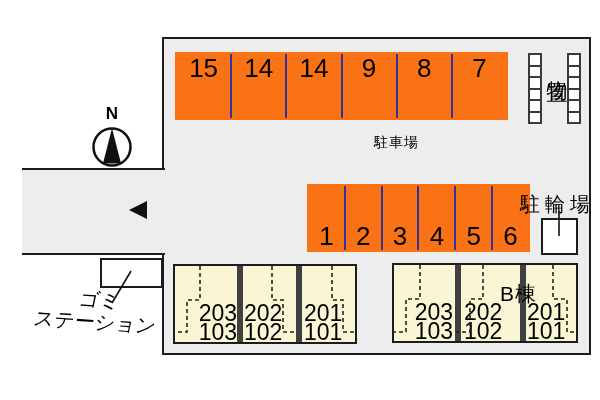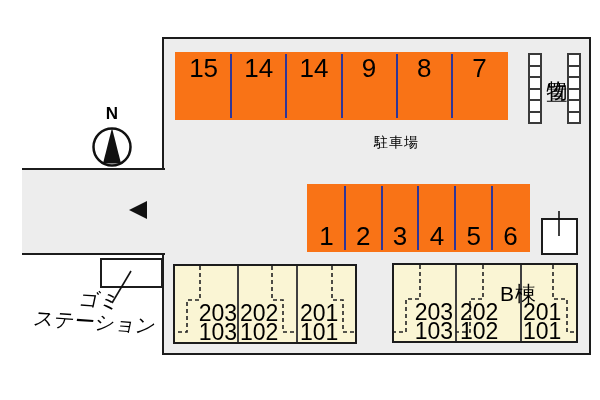--- a/index.html
+++ b/index.html
@@ -36,21 +36,21 @@
   .storage-cell{flex:1;}
   .storage-cell + .storage-cell{border-top:2px solid #3a3a3a;}
   
   .white-box{position:absolute;background:#ffffff;border:2px solid #1c1c1c;box-sizing:border-box;z-index:3;}
   
   .building{
     position:absolute;background:#faf5d4;border:2px solid #1c1c1c;box-sizing:border-box;
     display:flex;z-index:3;
   }
   .b-section{position:relative;box-sizing:border-box;height:100%;}
-  .b-section.bl{border-left:2px solid #404040;}
+  .b-section.bl{border-left:6px solid #404040;}
   .units{position:absolute;bottom:0;font-size:23px;line-height:19px;white-space:nowrap;}
   
   .lbl{position:absolute;z-index:5;white-space:nowrap;}
   .parking-lbl{left:374px;top:134px;font-size:14px;letter-spacing:1px;}
   .bike-lbl{left:520px;top:191px;font-size:20px;letter-spacing:5px;}
   .storage-lbl{
     left:543px;top:64px;font-size:21px;letter-spacing:2px;
     writing-mode:vertical-rl;text-orientation:upright;
   }
   .building-name{position:absolute;z-index:5;font-size:21px;letter-spacing:1px;white-space:nowrap;}
@@ -145,20 +145,21 @@
     <div class="b-section bl" style="width:56px;">
       <div class="units" style="left:1px;">
         <div>201</div>
         <div>101</div>
       </div>
     </div>
   </div>
   <div class="building-name" style="left:500px;top:270px;margin-top:10px;">B棟</div>
 
   <div class="lbl parking-lbl">駐車場</div>
+  <div class="lbl bike-lbl">駐輪場</div>
   <div class="lbl storage-lbl">物置</div>
   <div class="lbl garbage-lbl">
     <div>ゴミ</div>
     <div>ステーション</div>
   </div>
   <div class="lbl compass-n">N</div>
 
   <svg class="overlay" viewBox="0 0 600 400">
     <g>
       <circle cx="112" cy="147" r="18.5" fill="#ffffff" stroke="#111111" stroke-width="2.5"></circle>

